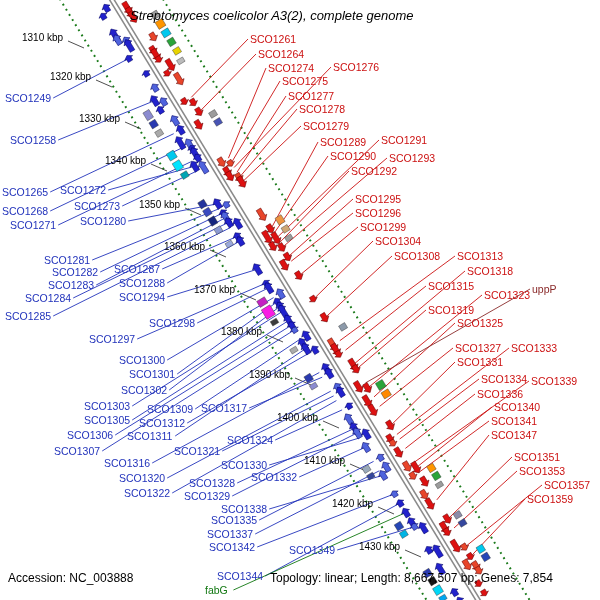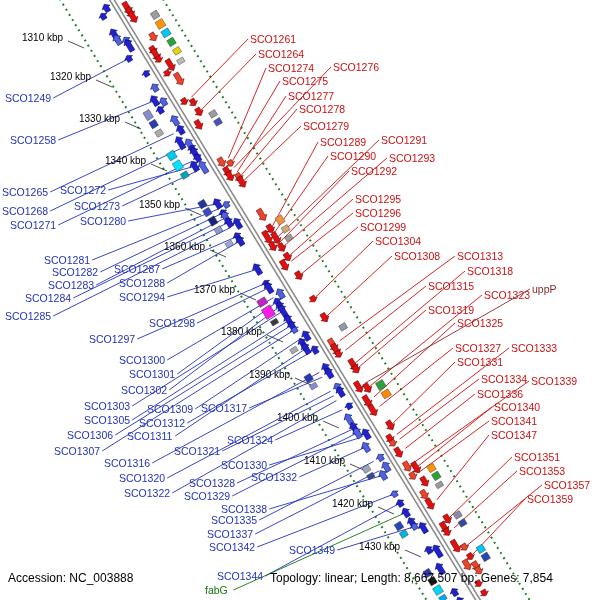--- a/index.html
+++ b/index.html
@@ -391,15 +391,16 @@
         <text x="494" y="411" fill="#cc1111" font-size="10.5">SCO1340</text>
         <text x="491" y="425" fill="#cc1111" font-size="10.5">SCO1341</text>
         <text x="491" y="439" fill="#cc1111" font-size="10.5">SCO1347</text>
         <text x="514" y="461" fill="#cc1111" font-size="10.5">SCO1351</text>
         <text x="519" y="475" fill="#cc1111" font-size="10.5">SCO1353</text>
         <text x="544" y="489" fill="#cc1111" font-size="10.5">SCO1357</text>
         <text x="527" y="503" fill="#cc1111" font-size="10.5">SCO1359</text>
         <text x="532" y="293" fill="#8a2a2a" font-size="10.5">uppP</text>
       </g>
     </svg>
+  <div class="title">Streptomyces coelicolor A3(2), complete genome</div>
   <div class="footer-acc">Accession: NC_003888</div>
   <div class="footer-info">Topology: linear; Length: 8,667,507 bp; Genes: 7,854</div>
 </div>
 
 </body></html>

